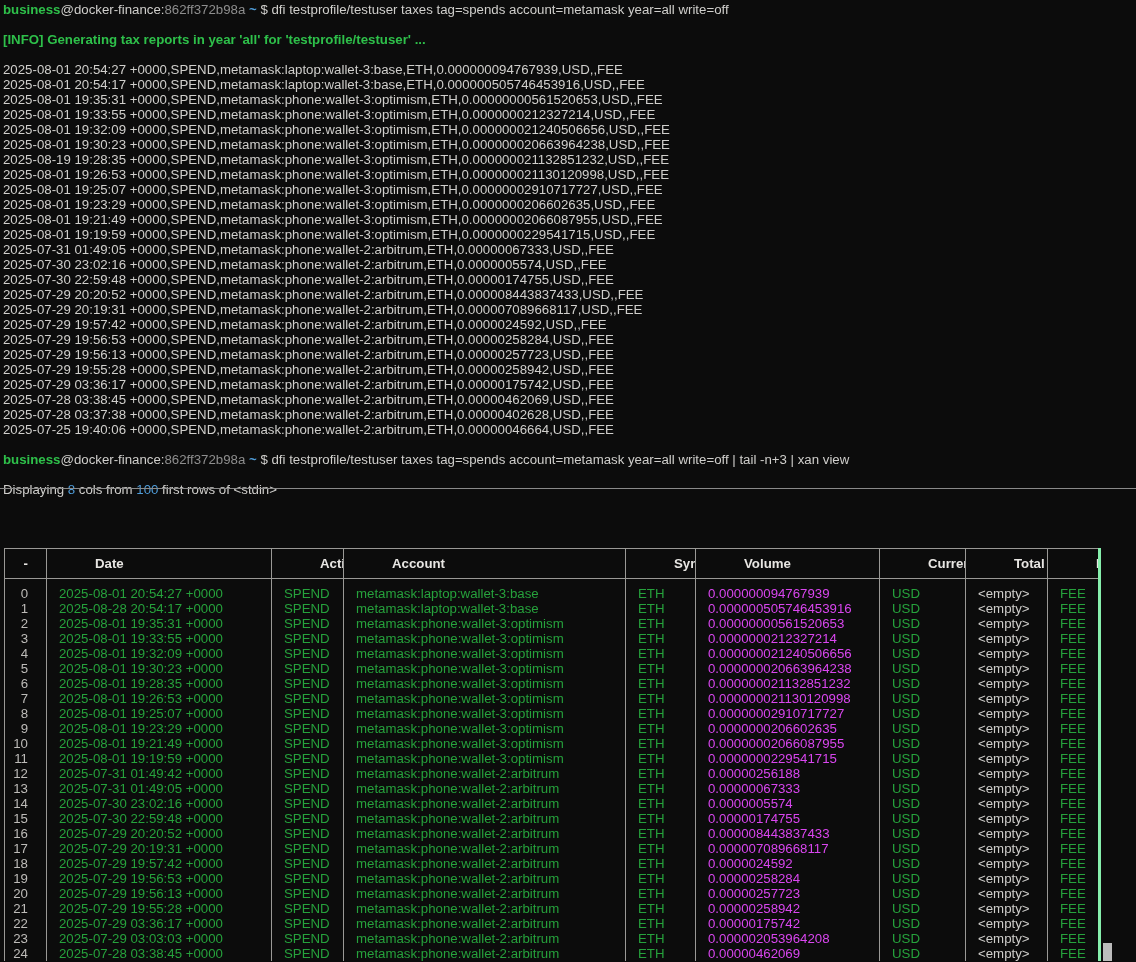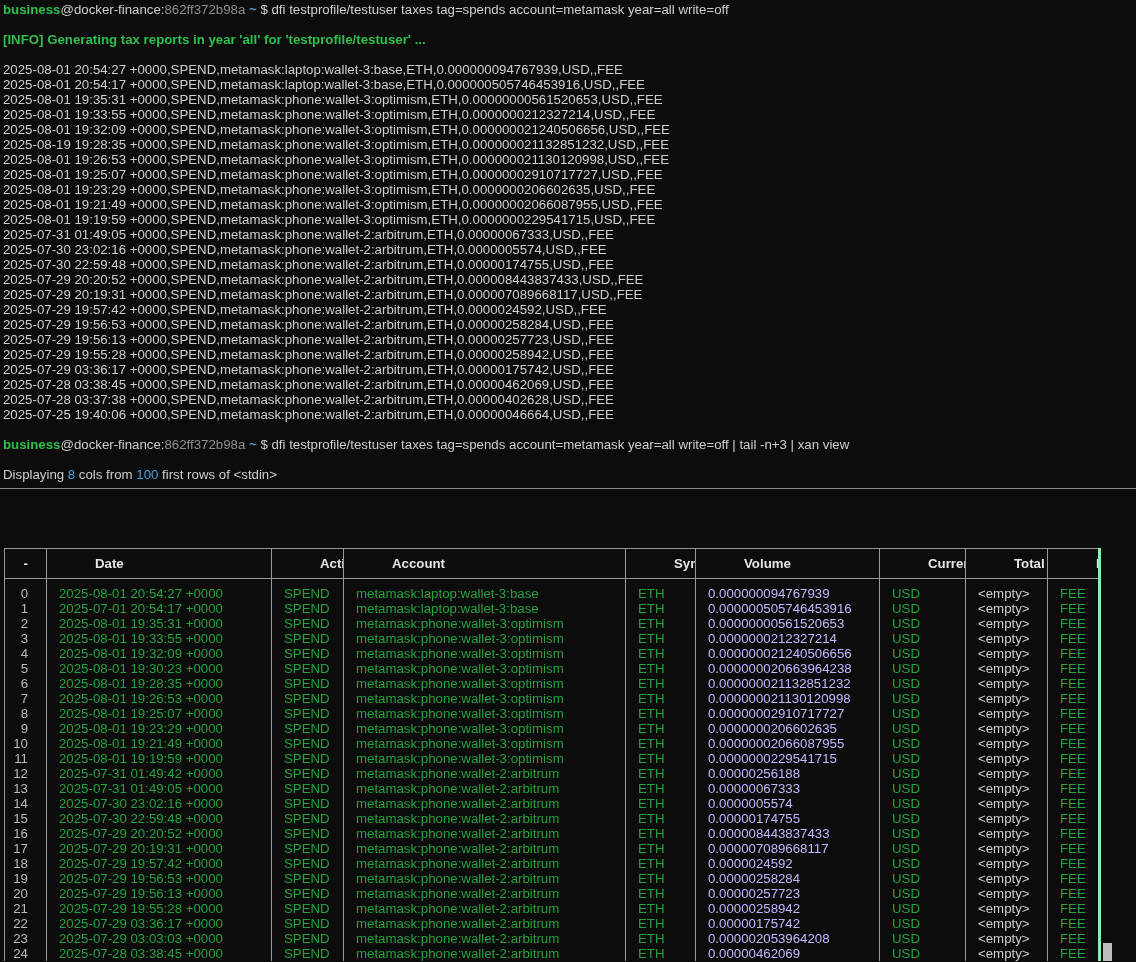--- a/index.html
+++ b/index.html
@@ -10,21 +10,21 @@
     overflow:hidden;
     font-family:Liberation Sans, sans-serif;
     font-size:13.25px;
     color:#d0cfcc;
   }
   .flow{position:absolute;top:2px;left:3px;right:0;}
   .line{height:15px;line-height:15px;white-space:pre;}
   .bold{font-weight:bold;}
   .green{color:#26a23c;}
   .bgreen{color:#2ec04a;font-weight:bold;}
-  .red{color:#c4b5fd;}
+  .red{color:#d946ef;}
   .blue{color:#4f9cd8;}
   .dim{color:#8e8e8e;}
   .fg{color:#d0cfcc;}
   .separator{position:absolute;left:0;top:488px;width:1136px;height:1px;background:#8a8a8a;}
   table.xan{
     position:absolute;left:4px;top:548px;
     border-collapse:collapse;table-layout:fixed;width:1095px;
   }
   table.xan th, table.xan td{
     border-left:1px solid #9a9996;
@@ -58,20 +58,21 @@
 
     <div class="line"></div>
 
 
     <div id="csv-lines">
         <div class="line">2025-08-01 20:54:27 +0000,SPEND,metamask:laptop:wallet-3:base,ETH,0.000000094767939,USD,,FEE</div>
         <div class="line">2025-08-01 20:54:17 +0000,SPEND,metamask:laptop:wallet-3:base,ETH,0.000000505746453916,USD,,FEE</div>
         <div class="line">2025-08-01 19:35:31 +0000,SPEND,metamask:phone:wallet-3:optimism,ETH,0.00000000561520653,USD,,FEE</div>
         <div class="line">2025-08-01 19:33:55 +0000,SPEND,metamask:phone:wallet-3:optimism,ETH,0.0000000212327214,USD,,FEE</div>
         <div class="line">2025-08-01 19:32:09 +0000,SPEND,metamask:phone:wallet-3:optimism,ETH,0.000000021240506656,USD,,FEE</div>
+        <div class="line">2025-08-01 19:30:23 +0000,SPEND,metamask:phone:wallet-3:optimism,ETH,0.000000020663964238,USD,,FEE</div>
         <div class="line">2025-08-19 19:28:35 +0000,SPEND,metamask:phone:wallet-3:optimism,ETH,0.000000021132851232,USD,,FEE</div>
         <div class="line">2025-08-01 19:26:53 +0000,SPEND,metamask:phone:wallet-3:optimism,ETH,0.000000021130120998,USD,,FEE</div>
         <div class="line">2025-08-01 19:25:07 +0000,SPEND,metamask:phone:wallet-3:optimism,ETH,0.00000002910717727,USD,,FEE</div>
         <div class="line">2025-08-01 19:23:29 +0000,SPEND,metamask:phone:wallet-3:optimism,ETH,0.0000000206602635,USD,,FEE</div>
         <div class="line">2025-08-01 19:21:49 +0000,SPEND,metamask:phone:wallet-3:optimism,ETH,0.00000002066087955,USD,,FEE</div>
         <div class="line">2025-08-01 19:19:59 +0000,SPEND,metamask:phone:wallet-3:optimism,ETH,0.0000000229541715,USD,,FEE</div>
         <div class="line">2025-07-31 01:49:05 +0000,SPEND,metamask:phone:wallet-2:arbitrum,ETH,0.00000067333,USD,,FEE</div>
         <div class="line">2025-07-30 23:02:16 +0000,SPEND,metamask:phone:wallet-2:arbitrum,ETH,0.0000005574,USD,,FEE</div>
         <div class="line">2025-07-30 22:59:48 +0000,SPEND,metamask:phone:wallet-2:arbitrum,ETH,0.00000174755,USD,,FEE</div>
         <div class="line">2025-07-29 20:20:52 +0000,SPEND,metamask:phone:wallet-2:arbitrum,ETH,0.000008443837433,USD,,FEE</div>
@@ -130,21 +131,21 @@
           <td class="green">SPEND</td>
           <td class="green">metamask:laptop:wallet-3:base</td>
           <td class="green">ETH</td>
           <td class="red">0.000000094767939</td>
           <td class="green">USD</td>
           <td class="fg">&lt;empty&gt;</td>
           <td class="green">FEE</td>
         </tr>
         <tr>
           <td class="idx">1</td>
-          <td class="green">2025-07-01 20:54:17 +0000</td>
+          <td class="green">2025-08-28 20:54:17 +0000</td>
           <td class="green">SPEND</td>
           <td class="green">metamask:laptop:wallet-3:base</td>
           <td class="green">ETH</td>
           <td class="red">0.000000505746453916</td>
           <td class="green">USD</td>
           <td class="fg">&lt;empty&gt;</td>
           <td class="green">FEE</td>
         </tr>
         <tr>
           <td class="idx">2</td>

